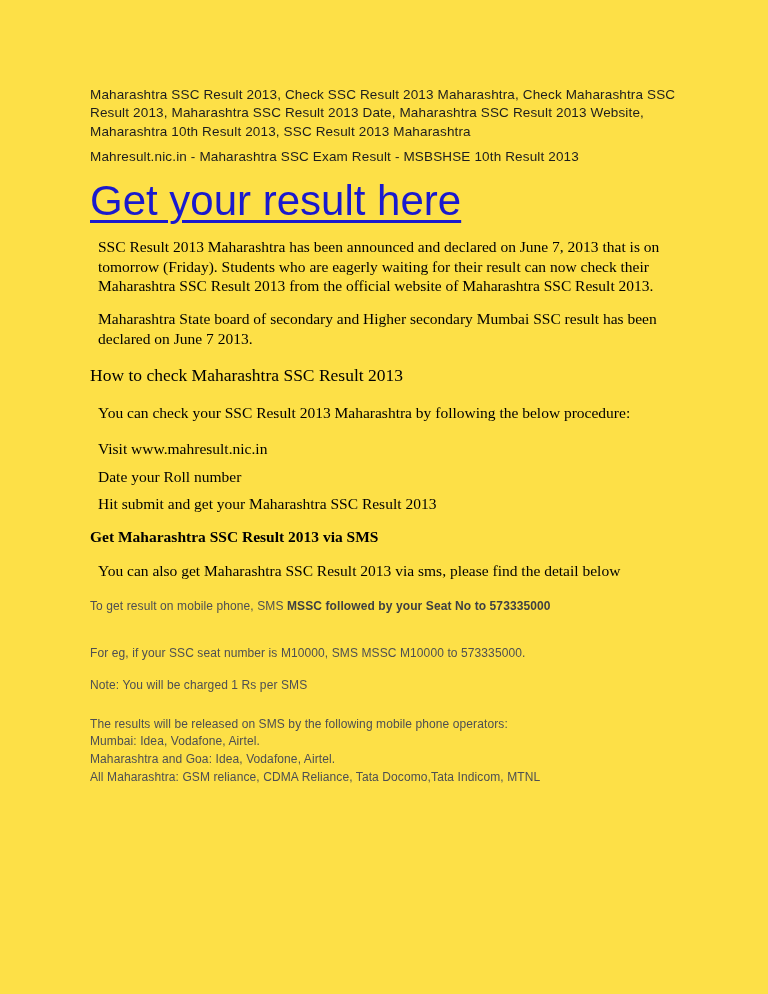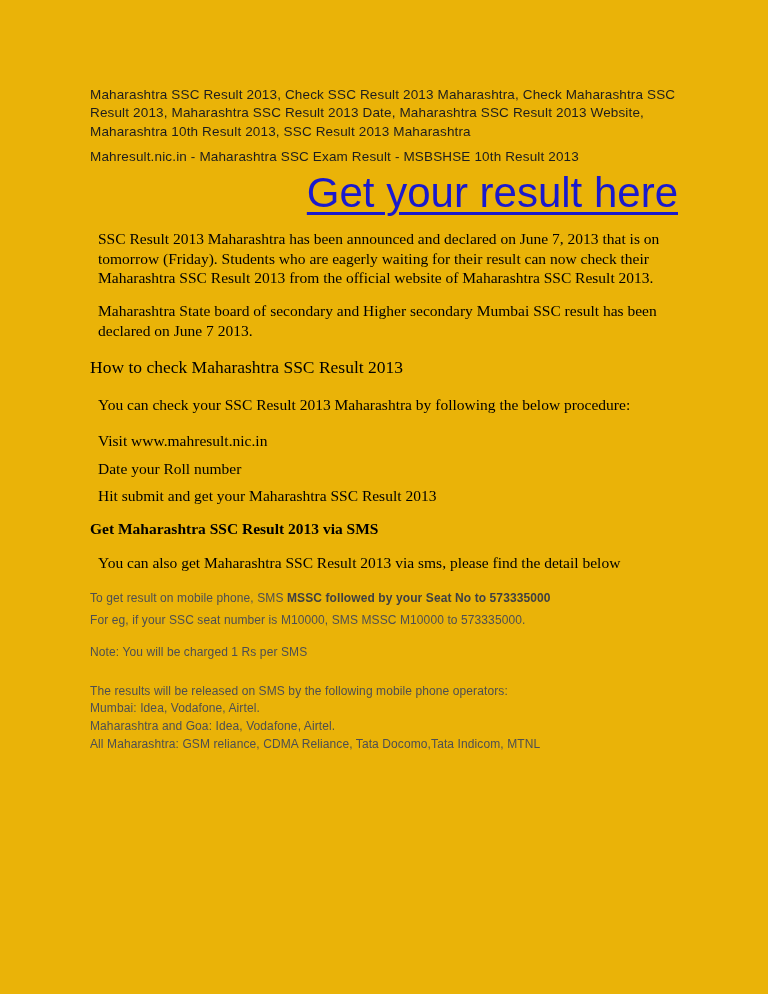--- a/index.html
+++ b/index.html
@@ -1,36 +1,36 @@
 <!DOCTYPE html>
 <html><head>
 <meta charset="utf-8">
 <style>
   html, body { margin: 0; padding: 0; background: #ffffff; }
   .page {
     position: relative;
     width: 768px;
     height: 994px;
-    background: #eab308;
+    background: #fde047;
     box-sizing: border-box;
     padding: 86px 90px 0 90px;
     overflow: hidden;
     font-family: "Liberation Sans", sans-serif;
     color: #1d1d1d;
   }
   .sans {
     font-size: 13.5px;
     line-height: 1.37;
     letter-spacing: 0.15px;
     margin: 0;
   }
   .source-line { margin-top: 7px; }
   .link-wrap {
-    text-align: right;
-    margin-top: 2px;
+    text-align: left;
+    margin-top: 10px;
   }
   a.big-link {
     font-size: 42px;
     line-height: 1.15;
     color: #1a1acd;
     text-decoration: underline;
     text-decoration-thickness: 3px;
     text-underline-offset: 5px;
     font-weight: 400;
   }
@@ -68,21 +68,21 @@
   }
   .sms-intro { margin-top: 15px; }
   .small {
     font-size: 12px;
     line-height: 1.3;
     color: #4e4f52;
     margin: 0;
     letter-spacing: 0.1px;
   }
   .sms-instruction { margin-top: 19px; }
-  .sms-example { margin-top: 6px; }
+  .sms-example { margin-top: 31px; }
   .sms-note { margin-top: 17px; }
   .ops-intro { margin-top: 23px; }
   .op-line { margin-top: 2px; }
   .small b { color: #3f4043; }
 </style>
 </head>
 <body>
 
 <div class="page">
 

